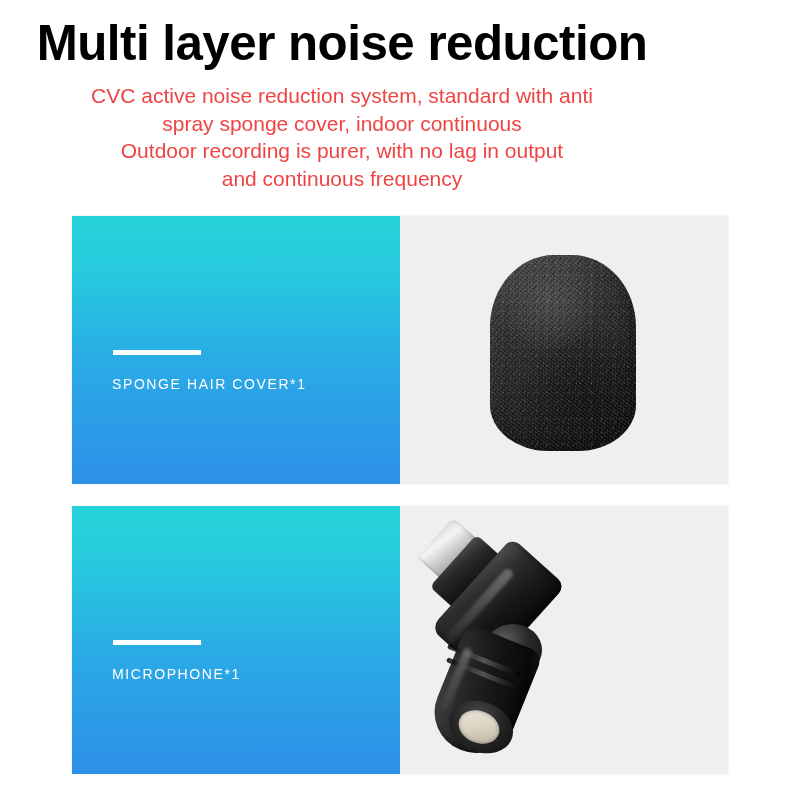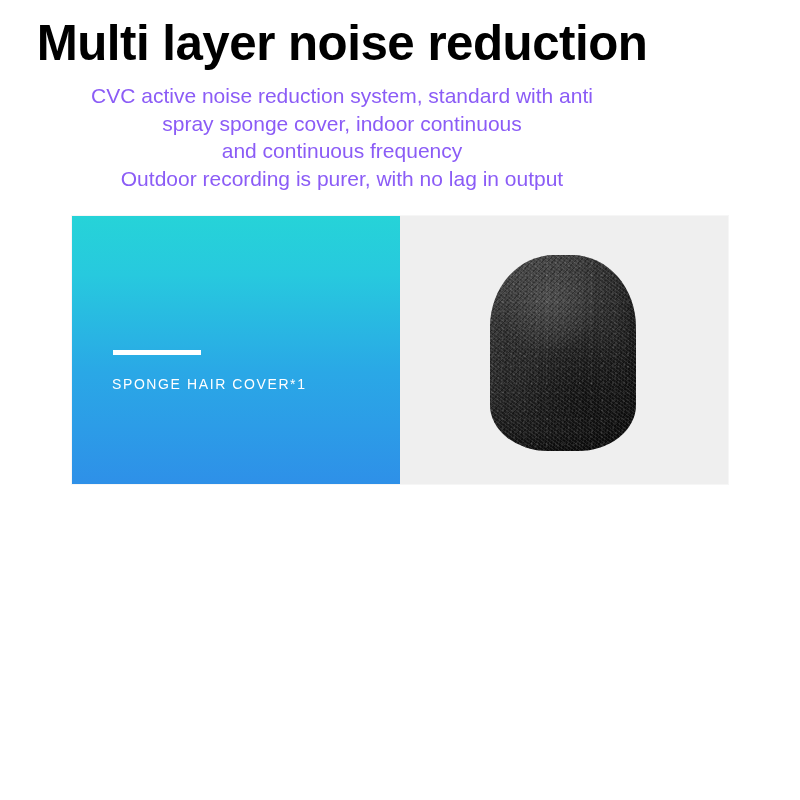--- a/index.html
+++ b/index.html
@@ -31,21 +31,21 @@
     color: #000000;
     transform: scaleX(0.985);
     transform-origin: center top;
     white-space: nowrap;
     margin: 0;
   }
   .subtitle {
     margin: 10px 0 0 0;
     font-size: 21px;
     line-height: 27.5px;
-    color: #8b5cf6;
+    color: #ef4444;
     font-weight: normal;
   }
   .subtitle-line { display: block; white-space: nowrap; }
 
   
   .cards {
     position: absolute;
     left: 72px;
     top: 216px;
     width: 656px;
@@ -241,34 +241,55 @@
   }
 </style>
 </head>
 <body>
 
 <div class="header">
   <h1 class="headline">Multi layer noise reduction</h1>
   <p class="subtitle">
     <span class="subtitle-line">CVC active noise reduction system, standard with anti</span>
     <span class="subtitle-line">spray sponge cover, indoor continuous</span>
+    <span class="subtitle-line">Outdoor recording is purer, with no lag in output</span>
     <span class="subtitle-line">and continuous frequency</span>
-    <span class="subtitle-line">Outdoor recording is purer, with no lag in output</span>
   </p>
 </div>
 
 <div class="cards">
 
   <div class="card">
     <div class="panel">
       <div class="panel-rule"></div>
       <div class="panel-label">SPONGE HAIR COVER*1</div>
     </div>
     <div class="photo">
       <div class="sponge">
         <div class="sponge-tex"></div>
         <div class="sponge-tex2"></div>
       </div>
     </div>
   </div>
 
+  <div class="card">
+    <div class="panel">
+      <div class="panel-rule"></div>
+      <div class="panel-label">MICROPHONE*1</div>
+    </div>
+    <div class="photo">
+      <div class="mic">
+        <div class="mic-connector"></div>
+        <div class="mic-collar"></div>
+        <div class="mic-barrel"></div>
+        <div class="mic-barrel-hl"></div>
+        <div class="mic-joint"></div>
+        <div class="mic-head"></div>
+        <div class="mic-ring r1"></div>
+        <div class="mic-ring r2"></div>
+        <div class="mic-head-hl"></div>
+        <div class="mic-grille-outer"></div>
+        <div class="mic-grille-inner"></div>
+      </div>
+    </div>
+  </div>
 
 </div>
 
 </body></html>

